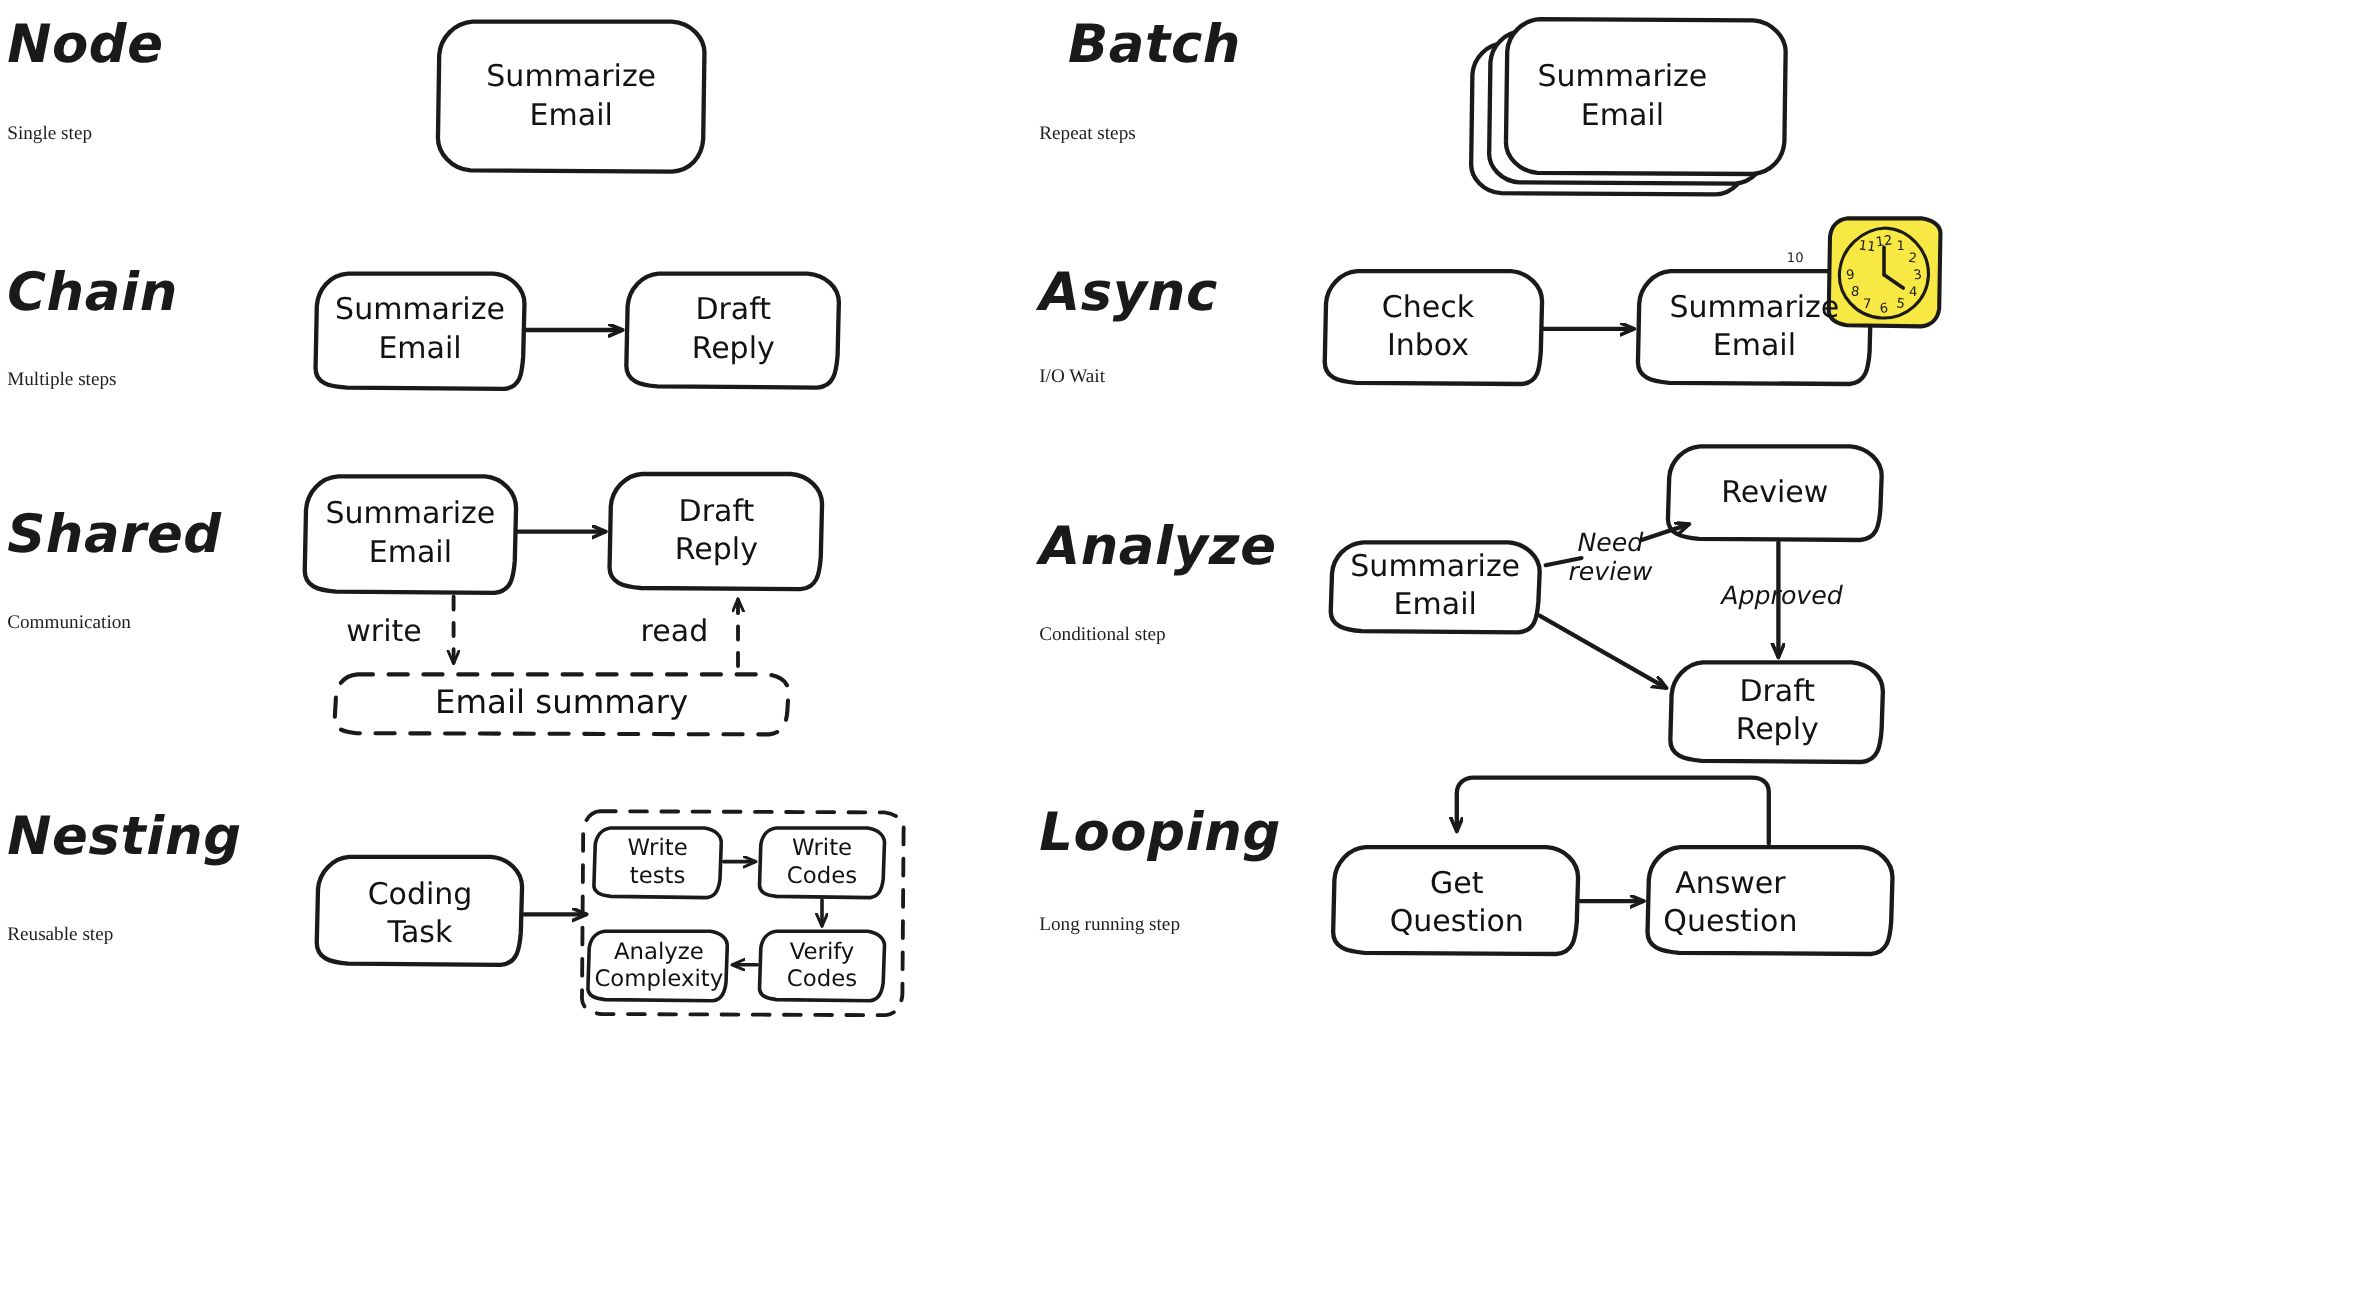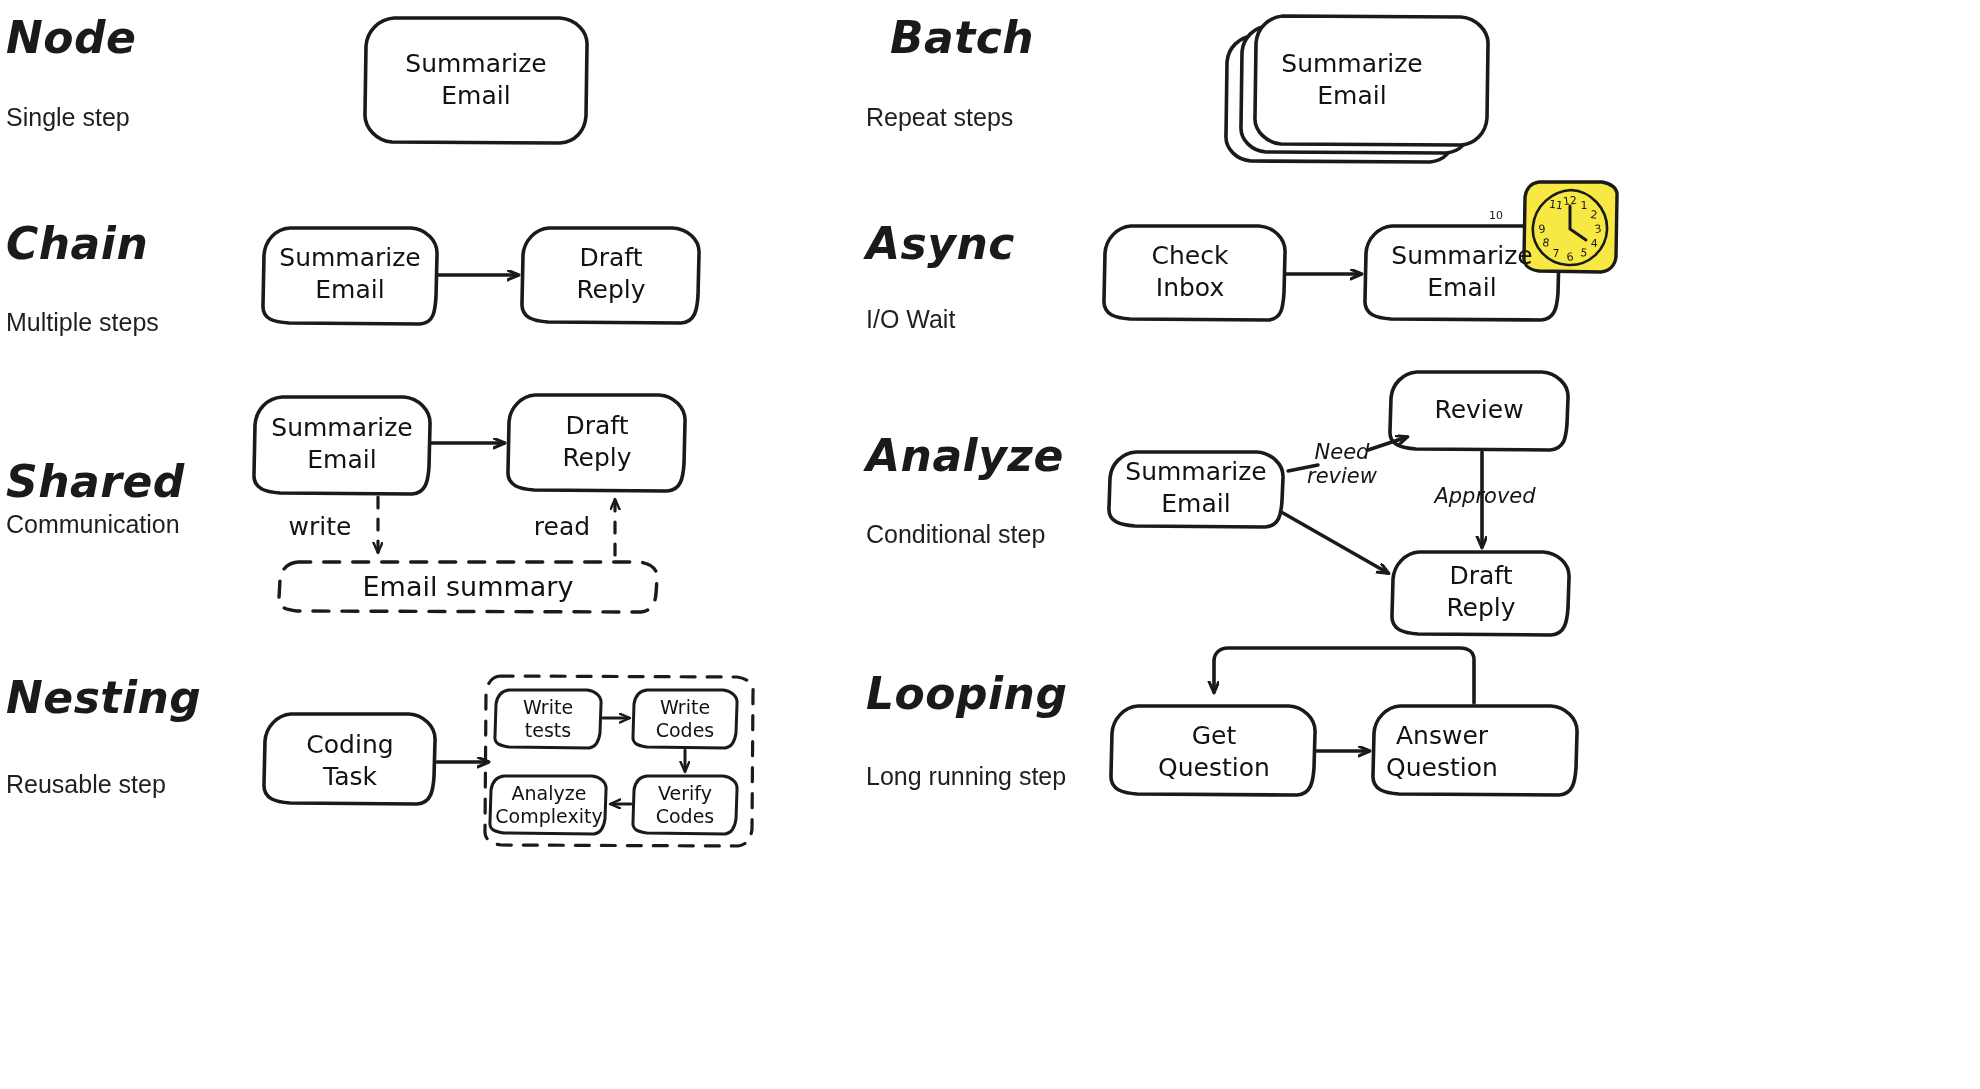--- a/index.html
+++ b/index.html
@@ -4,22 +4,22 @@
 <title>Workflow Patterns</title>
 <style>
   html,body{margin:0;padding:0;background:#ffffff;}
   body{width:1980px;height:1089px;overflow:hidden;
        font-family:"DejaVu Sans","Liberation Sans",sans-serif;color:#1c1c1c;}
   #board{position:relative;width:1980px;height:1089px;}
   svg.layer{position:absolute;left:0;top:0;width:1980px;height:1089px;pointer-events:none;}
   .htitle{position:absolute;font-family:"DejaVu Sans","Liberation Sans",sans-serif;
           font-weight:700;font-style:italic;font-size:44px;letter-spacing:.5px;color:#1a1a1a;
           white-space:nowrap;}
-  .hsub{position:absolute;font-family:Liberation Sans, sans-serif;
-        font-size:25px;color:#1f1f1f;white-space:nowrap;}
+  .hsub{position:absolute;font-family:Liberation Serif, serif;
+        font-size:16px;color:#1f1f1f;white-space:nowrap;}
   .nodelabel{position:absolute;text-align:center;font-size:25px;line-height:1.28;
              color:#121212;white-space:pre-line;transform:translate(-50%,-50%);}
   .nodelabel.sm{font-size:19px;line-height:1.22;}
   .edgelabel{position:absolute;font-size:25px;color:#141414;white-space:nowrap;
              transform:translate(-50%,-50%);}
   .edgelabel.ital{font-style:italic;font-size:21px;}
   .storelabel{position:absolute;font-size:27px;color:#111;white-space:nowrap;
               transform:translate(-50%,-50%);}
   .clockface{position:absolute;}
 </style>
@@ -179,21 +179,21 @@
   <div class="nodelabel" style="left:611px;top:274px;">Draft
 Reply</div>
 
   <div class="htitle" style="left:866px;top:218px;">Async</div>
   <div class="hsub" style="left:866px;top:305px;">I/O Wait</div>
   <div class="nodelabel" style="left:1190px;top:272px;">Check
 Inbox</div>
   <div class="nodelabel" style="left:1462px;top:272px;">Summarize
 Email</div>
 
-  <div class="htitle" style="left:6px;top:420px;margin-top:36px;">Shared</div>
+  <div class="htitle" style="left:6px;top:420px;">Shared</div>
   <div class="hsub" style="left:6px;top:510px;">Communication</div>
   <div class="nodelabel" style="left:342px;top:444px;">Summarize
 Email</div>
   <div class="nodelabel" style="left:597px;top:442px;">Draft
 Reply</div>
   <div class="edgelabel" style="left:320px;top:526px;">write</div>
   <div class="edgelabel" style="left:562px;top:526px;">read</div>
   <div class="storelabel" style="left:468px;top:586px;">Email summary</div>
 
   <div class="htitle" style="left:866px;top:430px;">Analyze</div>

